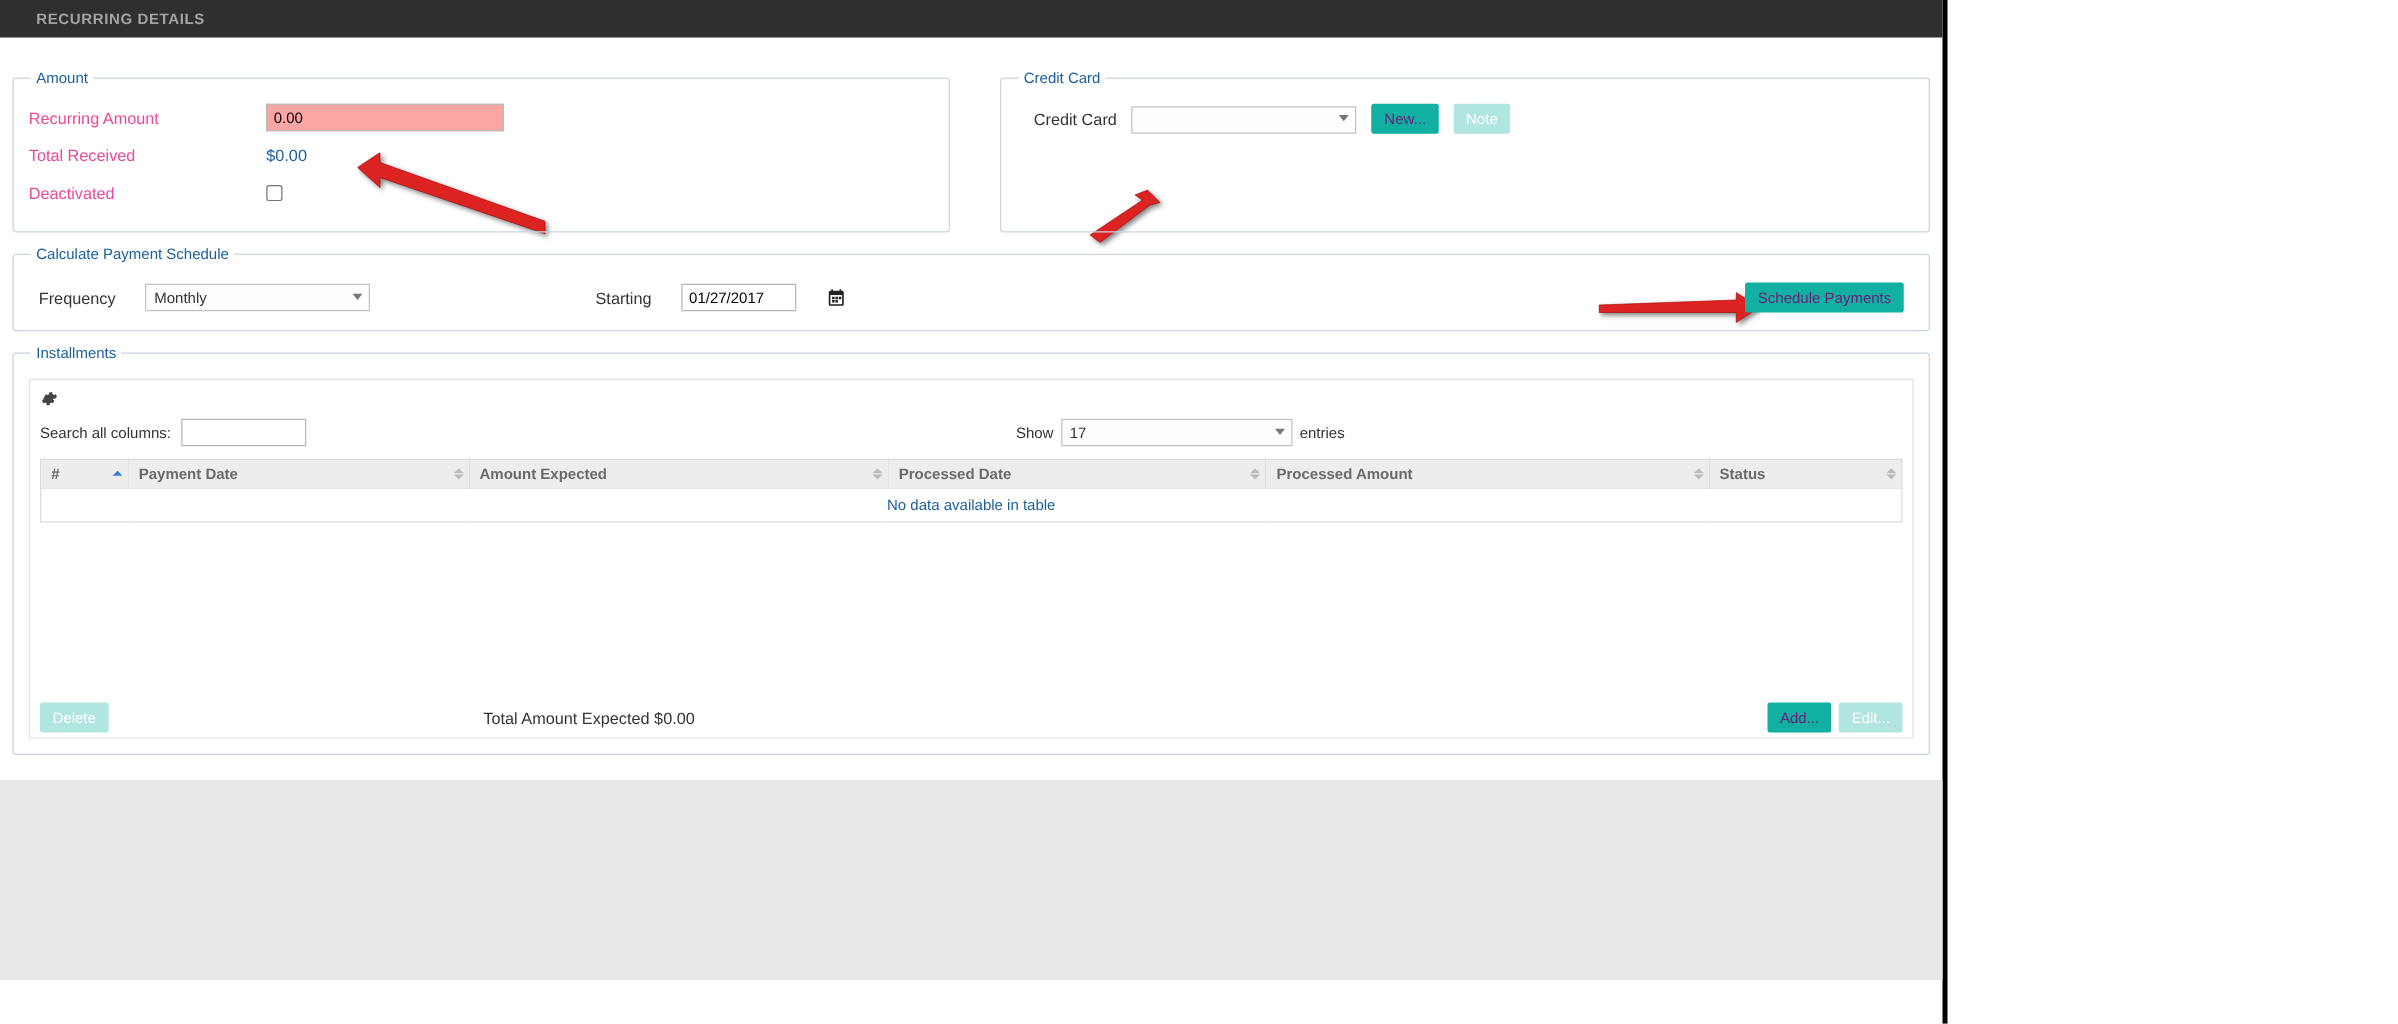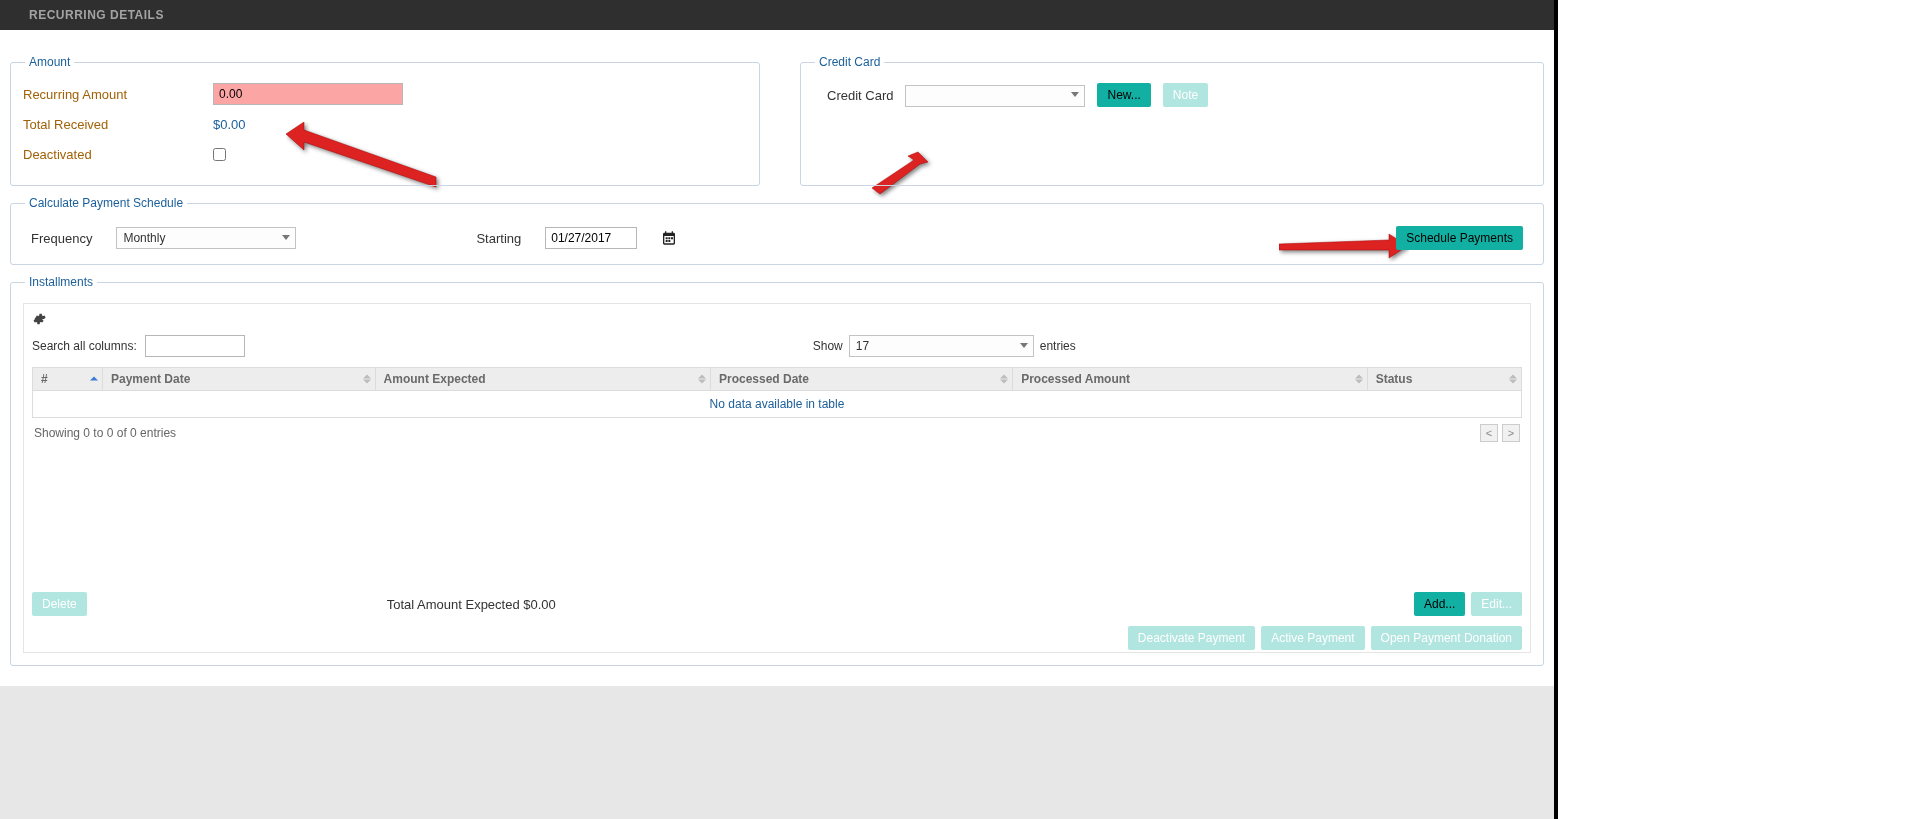--- a/index.html
+++ b/index.html
@@ -6,29 +6,29 @@
   body { margin: 0; padding: 0; font-family: Arial, Helvetica, sans-serif; font-size: 13px; color: #333; background: #fff; }
   .page { width: 1558px; margin: 0; border-right: 4px solid #000; min-height: 819px; position: relative; }
   .header-bar { background: #2f2f2f; color: #a3a3a3; padding: 8px 29px; font-size: 12px; font-weight: bold; letter-spacing: 0.5px; }
   .content { padding: 10px; }
   fieldset { border: 1px solid #c9d5e2; border-radius: 3px; margin: 0 0 10px 0; padding: 14px 12px 12px; position: relative; }
   fieldset > legend { color: #1b5f9a; font-size: 12px; padding: 0 4px; margin-left: 2px; }
   .top-row { display: flex; gap: 40px; }
   .top-row > fieldset:first-child { flex: 0 0 750px; }
   .top-row > fieldset:last-child { flex: 1; }
   .form-row { display: flex; align-items: center; margin-bottom: 8px; min-height: 22px; }
-  .form-row .label { width: 190px; color: #a16207; }
+  .form-row .label { width: 190px; color: #ec4899; }
   .form-row .value { color: #1b5f9a; }
   input[type="text"].text-in { border: 1px solid #b7b7b7; height: 22px; padding: 0 5px; width: 190px; font-size: 12px; }
   .text-in.sel { background: #fca5a5; }
   input[type="checkbox"] { margin: 0; }
   .select-wrap { position: relative; display: inline-block; }
   .select-box { border: 1px solid #c3c3c3; height: 22px; padding: 0 22px 0 6px; font-size: 12px; display: inline-flex; align-items: center; min-width: 180px; background: #fdfdfd; cursor: pointer; }
   .select-box::after { content:""; position:absolute; right:6px; top:8px; border-left:4px solid transparent; border-right:4px solid transparent; border-top:5px solid #777; }
-  .btn { display: inline-flex; align-items: center; justify-content: center; height: 24px; padding: 0 10px; font-size: 12px; background: #11b0a3; color: #000000; border: none; border-radius: 2px; cursor: pointer; }
+  .btn { display: inline-flex; align-items: center; justify-content: center; height: 24px; padding: 0 10px; font-size: 12px; background: #11b0a3; color: #701a75; border: none; border-radius: 2px; cursor: pointer; }
   .btn.disabled { background: #b0e5e0; color: #fff; cursor: default; }
   .cc-row { display: flex; align-items: center; gap: 12px; margin-left: 14px; }
   .cc-row .select-box { min-width: 180px; }
   .sched-row { display: flex; align-items: center; gap: 10px; padding: 2px 8px; }
   .sched-row .form-inline { display: inline-flex; align-items: center; gap: 24px; }
   .sched-row .filler { flex: 1; }
   .cal-icon svg { width: 16px; height: 16px; vertical-align: middle; }
   .gear-icon svg { width: 14px; height: 14px; fill: #444; }
   
   .inst-top { display: flex; align-items: center; padding: 6px 0 10px; gap: 8px; }
@@ -219,42 +219,30 @@
               </th>
             </tr>
           </thead>
           <tbody>
             <tr class="no-data-row">
               <td colspan="6">No data available in table</td>
             </tr>
           </tbody>
         </table>
 
-        <div class="table-footer">
-          <span>Showing 0 to 0 of 0 entries</span>
-          <span class="pager">
-            <button>&lt;</button>
-            <button>&gt;</button>
-          </span>
-        </div>
 
         <div class="bottom-actions">
           <div class="actions-row1">
             <button class="btn disabled">Delete</button>
             <span class="mid">Total Amount Expected $0.00</span>
             <span class="right">
               <button class="btn">Add...</button>
               <button class="btn disabled">Edit...</button>
             </span>
           </div>
-          <div class="actions-row2">
-            <button class="btn disabled">Deactivate Payment</button>
-            <button class="btn disabled">Active Payment</button>
-            <button class="btn disabled">Open Payment Donation</button>
-          </div>
         </div>
       </div>
     </fieldset>
 
 
   </div>
 
   <div class="footer-strip"></div>
 </div>
 

